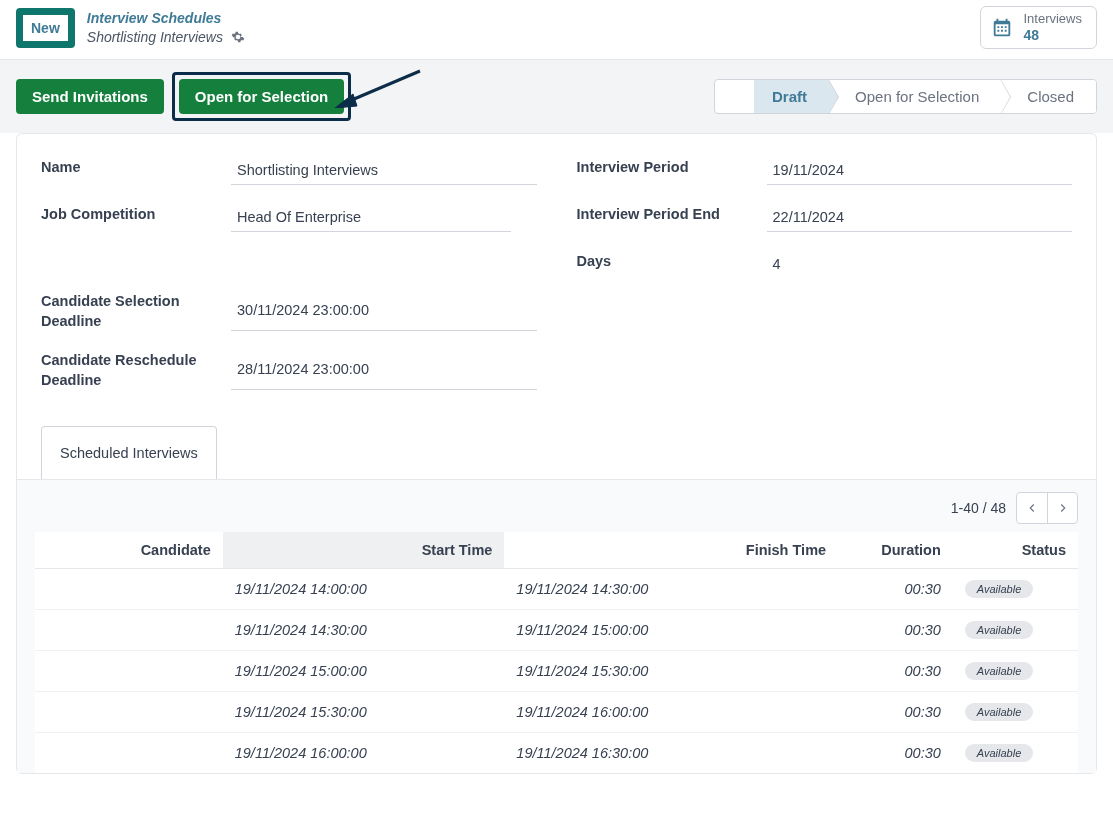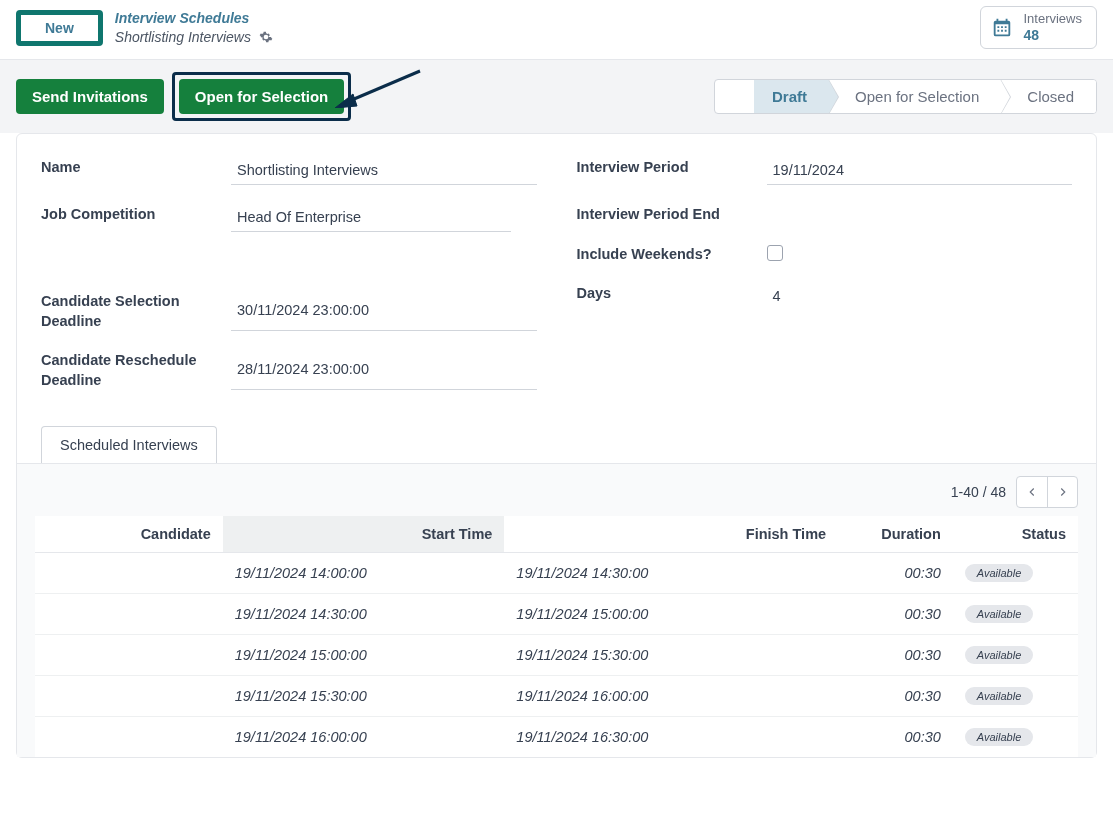--- a/index.html
+++ b/index.html
@@ -11,25 +11,25 @@
     background: #fff;
   }
   
   .top-bar {
     display: flex;
     align-items: center;
     padding: 6px 16px 10px 16px;
     border-bottom: 1px solid #e5e7eb;
   }
   .new-btn {
-    border: 5px solid #0f766e;
+    border: 7px solid #0f766e;
     color: #3f7a96;
     background: #fff;
     border-radius: 4px;
-    padding: 5px 24px;
+    padding: 5px 8px;
     font-size: 14px;
     font-weight: 600;
     cursor: pointer;
     margin-right: 12px;
   }
   .breadcrumb-block { line-height: 1.3; font-style: italic; }
   .breadcrumb-link { color: #3f7a96; font-weight: 600; font-size: 14px; }
   .breadcrumb-sub-line { display:flex; align-items:center; gap:8px; }
   .breadcrumb-sub { color: #4b5563; font-size: 14px; }
   .gear-icon { color:#6b7280; font-size:14px; }
@@ -173,21 +173,21 @@
   }
   .static-val { font-size:14.5px; color:#374151; padding:4px 2px 6px 6px; }
 
   
   .tab-row { margin: 26px 24px 0 24px; }
   .tab {
     display:inline-block;
     border:1px solid #d1d5db;
     border-bottom:none;
     border-radius:4px 4px 0 0;
-    padding:10px 18px;
+    padding:18px 18px;
     font-size:14.5px;
     color:#374151;
     background:#fff;
     cursor:pointer;
   }
 
   
   .table-section { background:#f9fafb; border-top:1px solid #e5e7eb; padding:12px 18px 0 18px; }
   .pager-row { display:flex; justify-content:flex-end; align-items:center; gap:10px; margin-bottom:8px; }
   .pager-info { color:#374151; font-size:14px; }
@@ -308,26 +308,21 @@
         </div>
       </div>
 
       <div class="col">
         <div class="field-row">
           <div class="field-label">Interview Period</div>
           <input class="text-input" value="19/11/2024" style="">
         </div>
         <div class="field-row">
           <div class="field-label">Interview Period End</div>
-        </div>
-        <div class="field-row">
-          <div class="field-label">Include Weekends?</div>
-          <div>
-              <div class="checkbox"></div>
-            </div>
+          <input class="text-input" value="22/11/2024" style="">
         </div>
         <div class="field-row">
           <div class="field-label">Days</div>
           <div class="static-val">4</div>
         </div>
       </div>
     </div>
 
     <div class="tab-row">
       <div class="tab">Scheduled Interviews</div>

